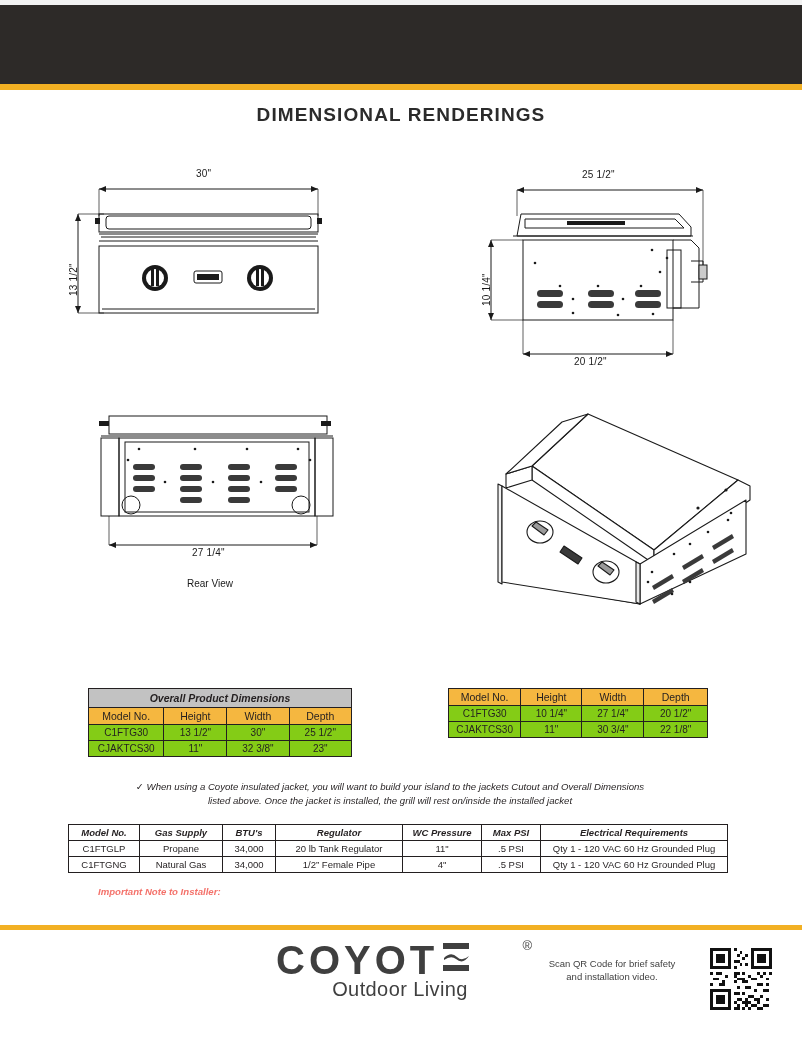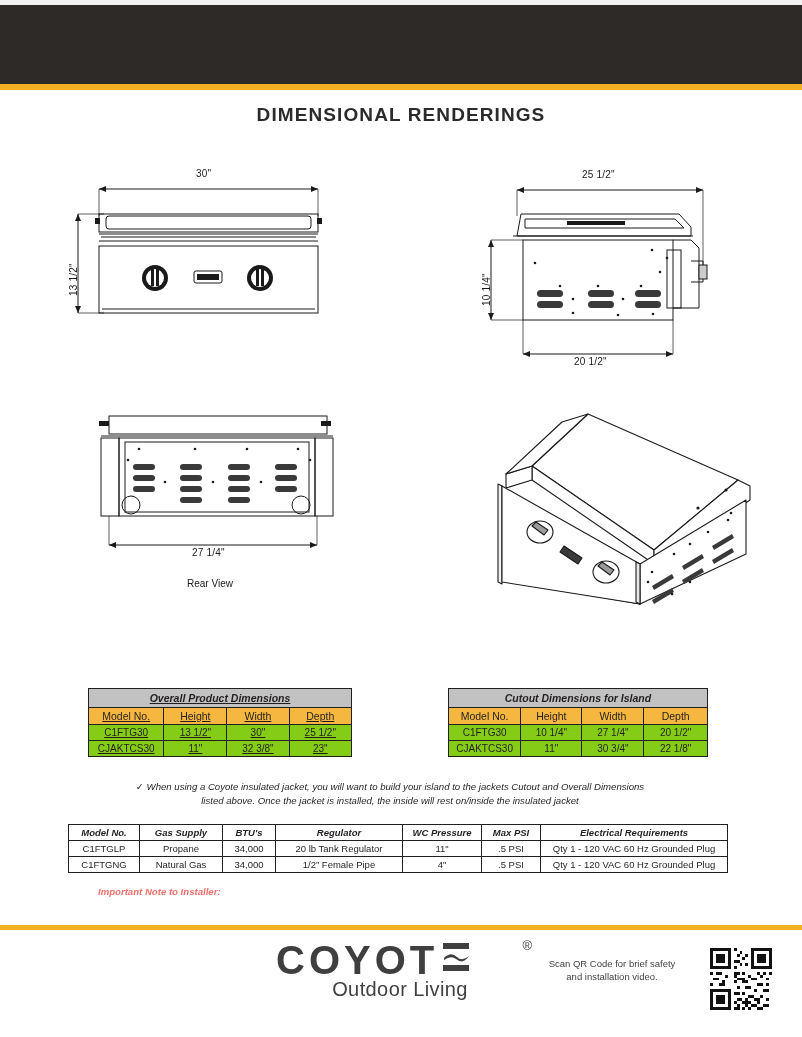--- a/index.html
+++ b/index.html
@@ -311,21 +311,21 @@
         </g>
 
         <g fill="#1a1a1a" stroke="none">
           <circle cx="258" cy="104" r="1.6"></circle>
             <circle cx="286" cy="86" r="1.6"></circle>
         </g>
       </g>
     </svg>
   </div>
 
-  <table class="dimtable" style="left:88px;top:688px;width:264px;text-decoration:underline;">
+  <table class="dimtable" style="left:88px;top:688px;width:264px;">
     <tbody>
         <tr>
       <td class="tbl-title" colspan="4">Overall Product Dimensions</td>
     </tr>
     <tr>
       <th class="col-head" style="width:72px;">Model No.</th>
       <th class="col-head" style="width:64px;">Height</th>
       <th class="col-head" style="width:64px;">Width</th>
       <th class="col-head" style="width:64px;">Depth</th>
     </tr>
@@ -339,23 +339,20 @@
       <td class="cell">CJAKTCS30</td>
       <td class="cell">11"</td>
       <td class="cell">32 3/8"</td>
       <td class="cell">23"</td>
     </tr>
   </tbody>
     </table>
 
   <table class="dimtable" style="left:448px;top:688px;width:260px;">
     <tbody>
-        <tr>
-      <td class="tbl-title" colspan="4">Cutout Dimensions for Island</td>
-    </tr>
     <tr>
       <th class="col-head" style="width:68px;">Model No.</th>
       <th class="col-head" style="width:62px;">Height</th>
       <th class="col-head" style="width:64px;">Width</th>
       <th class="col-head" style="width:66px;">Depth</th>
     </tr>
     <tr>
       <td class="cell">C1FTG30</td>
       <td class="cell">10 1/4"</td>
       <td class="cell">27 1/4"</td>
@@ -366,21 +363,21 @@
       <td class="cell">11"</td>
       <td class="cell">30 3/4"</td>
       <td class="cell">22 1/8"</td>
     </tr>
   </tbody>
     </table>
 
   <div class="note-check" style="left:50px;top:780px;width:680px;">
     <span class="tick">✓</span>
     <span>When using a Coyote insulated jacket, you will want to build your island to the jackets Cutout and Overall Dimensions</span><br>
-    <span>listed above. Once the jacket is installed, the inside will rest on/inside the insulated jacket</span>
+    <span>listed above. Once the jacket is installed, the grill will rest on/inside the installed jacket</span>
   </div>
 
   <table class="gastable" style="left:68px;top:824px;width:660px;">
     <tbody>
         <tr>
       <th class="gas-head" style="width:62px;">Model No.</th>
       <th class="gas-head" style="width:74px;">Gas Supply</th>
       <th class="gas-head" style="width:44px;">BTU's</th>
       <th class="gas-head" style="width:118px;">Regulator</th>
       <th class="gas-head" style="width:70px;">WC Pressure</th>

